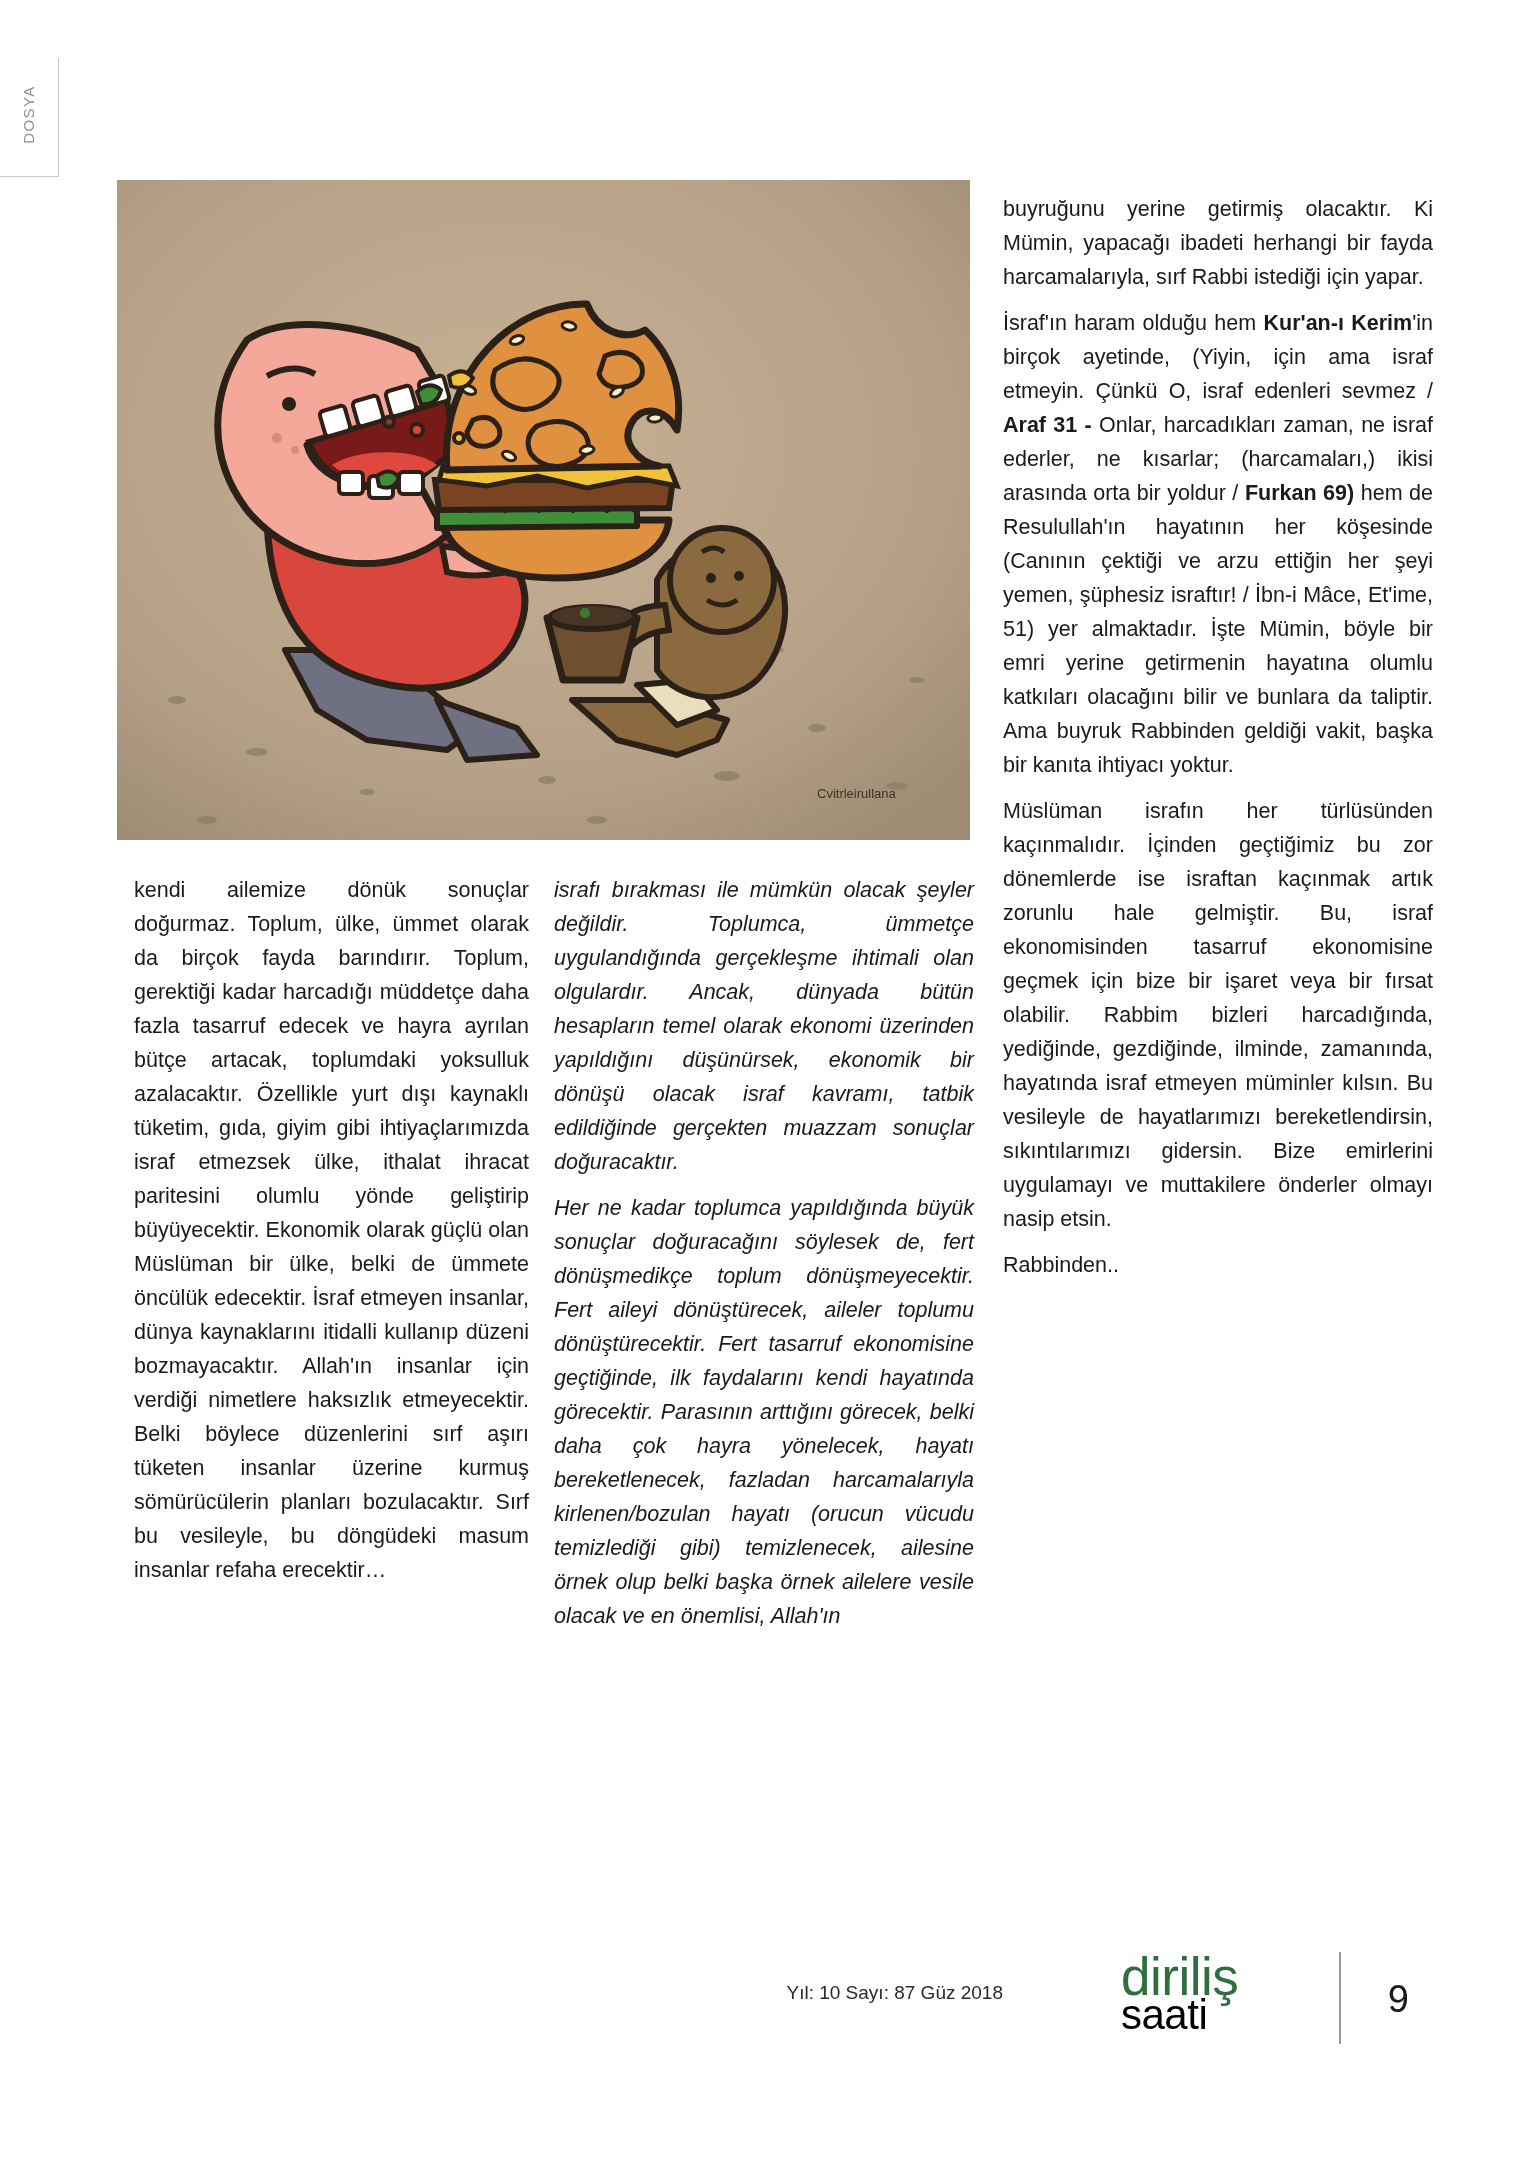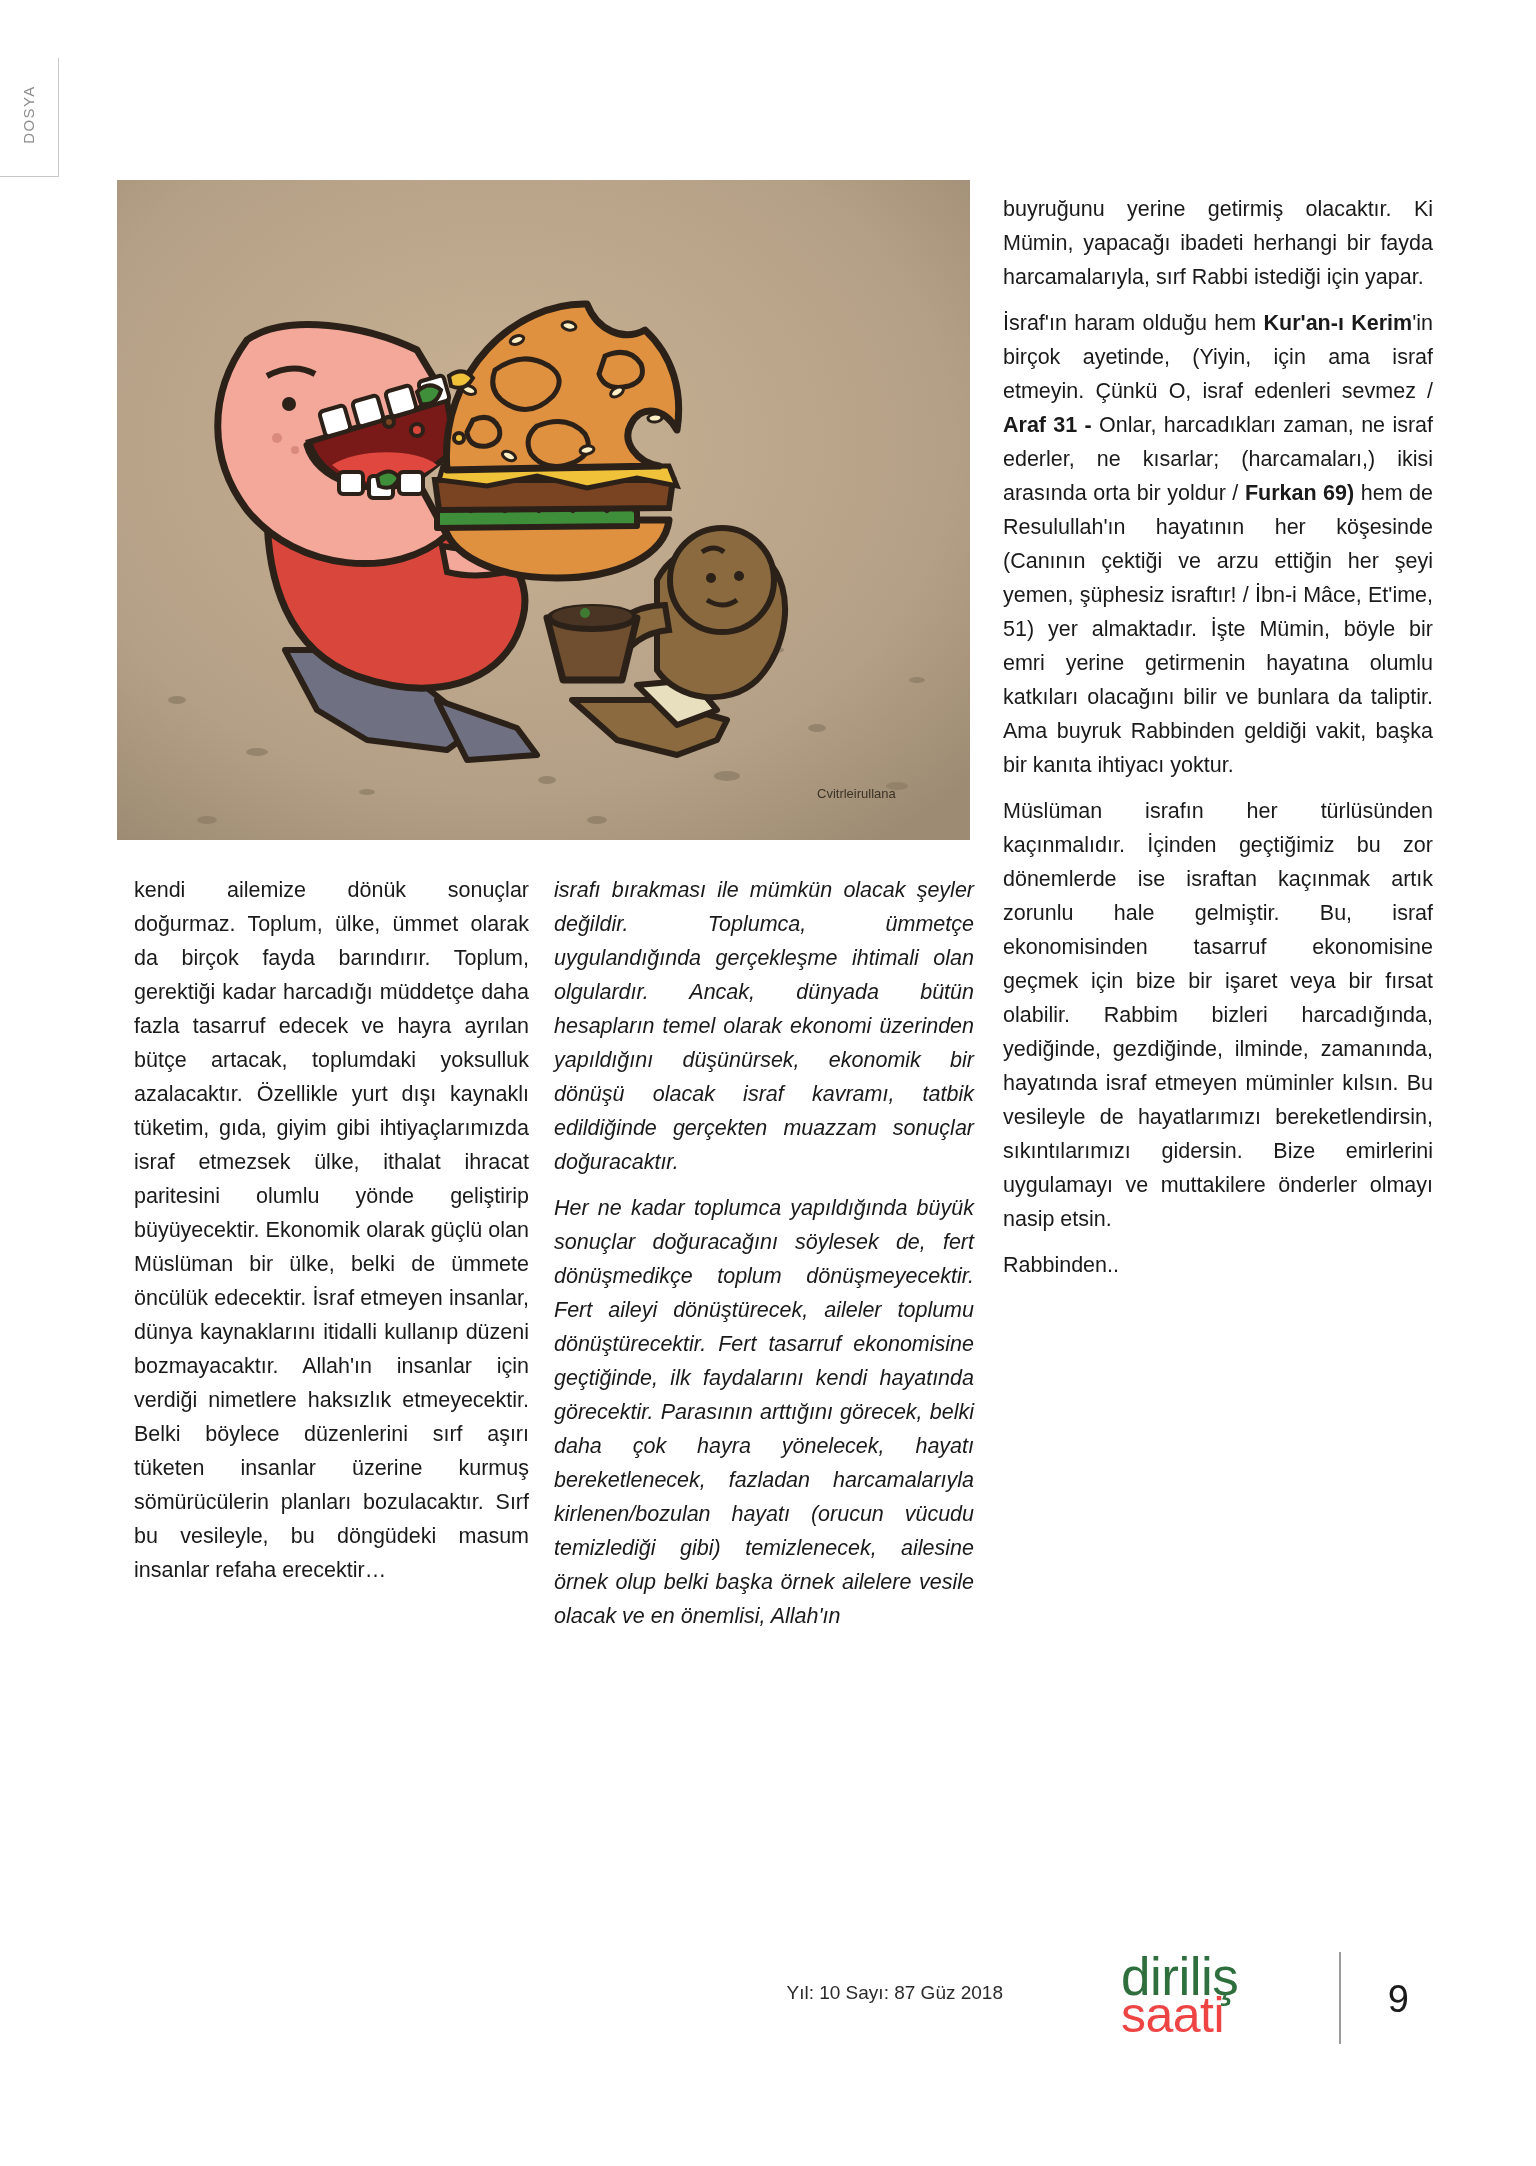--- a/index.html
+++ b/index.html
@@ -108,22 +108,22 @@
     font-family: "Liberation Sans", sans-serif;
   }
   .brand .b1 {
     display: block;
     font-size: 53px;
     color: #2f6f3e;
     letter-spacing: -0.5px;
   }
   .brand .b2 {
     display: block;
-    font-size: 50px;
-    color: #ef4444;
+    font-size: 42px;
+    color: #000000;
     letter-spacing: -0.5px;
   }
   .footer-rule {
     position: absolute;
     right: 92px;
     top: 0;
     width: 2px;
     height: 92px;
     background: #9b9b9b;
   }

